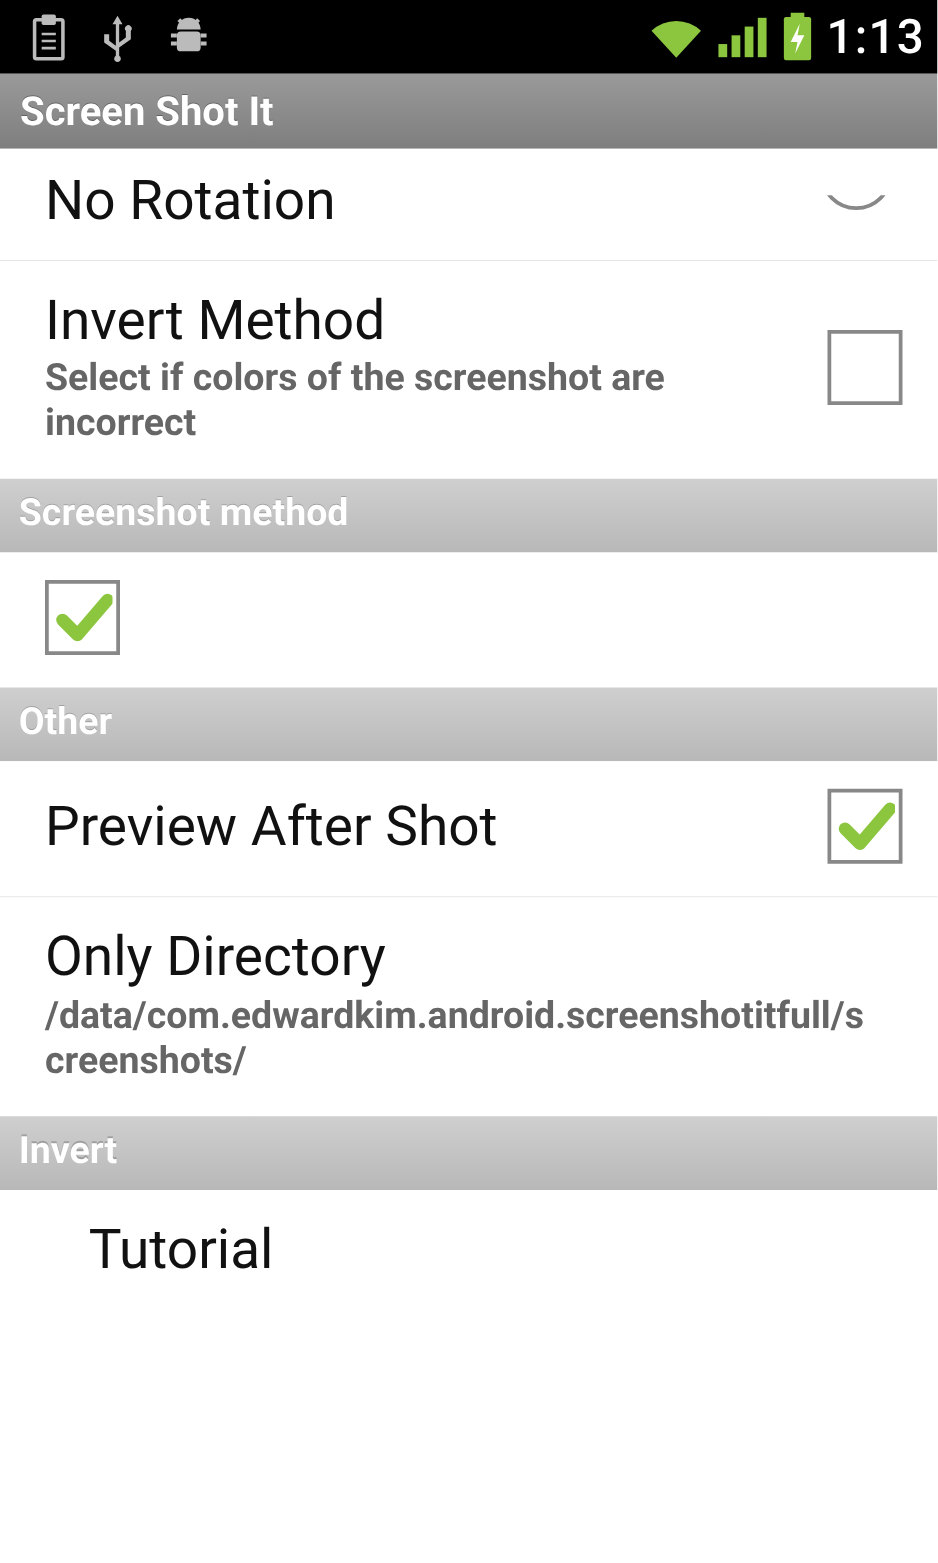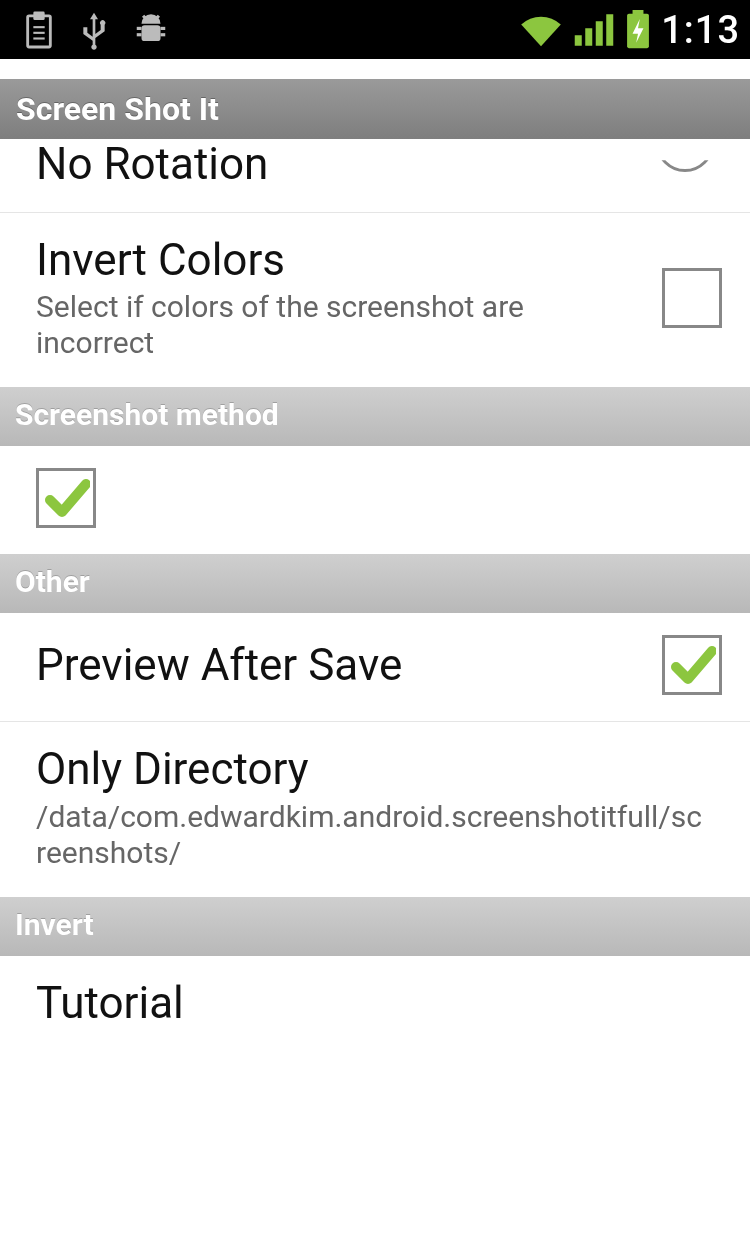--- a/index.html
+++ b/index.html
@@ -23,45 +23,44 @@
   .title-bar {
     height: 60px;
     background: linear-gradient(to bottom, #9a9a9a 0%, #7e7e7e 100%);
     color: #fff;
     font-size: 32px;
     font-weight: bold;
     display: flex;
     align-items: center;
     padding: 0 16px;
     text-shadow: 0 -1px 0 rgba(0,0,0,0.3);
-    margin-top: 20px;
   }
 
   
   .section-header {
     background: linear-gradient(to bottom, #cfcfcf 0%, #b8b8b8 100%);
     color: #fff;
     font-size: 30px;
     font-weight: bold;
     padding: 10px 16px 14px 15px;
     text-shadow: 0 -1px 0 rgba(0,0,0,0.2);
   }
 
   
   .setting-item {
     display: flex;
     align-items: center;
     padding: 22px 28px 26px 36px;
     border-bottom: 1px solid #e5e5e5;
     background: #fff;
   }
-  .setting-item.partial-top { padding-top: 0; padding-bottom: 22px; }
+  .setting-item.partial-top { padding-top: 16px; padding-bottom: 22px; }
   .setting-text { flex: 1; padding-right: 20px; }
   .setting-title { font-size: 44px; color: #111; line-height: 1.15; }
-  .setting-sub { font-size: 30px; color: #666; line-height: 1.2; margin-top: 4px; }
+  .setting-sub { font-size: 30px; color: #666; line-height: 1.2; margin-top: 4px; font-weight: bold; }
 
   .checkbox {
     width: 60px; height: 60px;
     border: 3px solid #888;
     display: flex; align-items: center; justify-content: center;
     flex-shrink: 0;
   }
 
   
   .partial-radio {
@@ -144,55 +143,55 @@
 
 <div class="setting-item partial-top">
   <div class="setting-text">
     <div class="setting-title">No Rotation</div>
   </div>
   <div class="partial-radio"></div>
 </div>
 
 <div class="setting-item" style="border-bottom:none;">
   <div class="setting-text">
-    <div class="setting-title">Invert Colors</div>
+    <div class="setting-title">Invert Method</div>
     <div class="setting-sub">Select if colors of the screenshot are incorrect</div>
   </div>
   <div class="checkbox"></div>
 </div>
 
 <div class="section-header">Screenshot method</div>
 
 <div class="setting-item" style="border-bottom:none;">
   <div class="checkbox">
     <svg width="48" height="48" viewBox="0 0 24 24">
         <path d="M4 13 L10 19 L22 5" fill="none" stroke="#8cc63f" stroke-width="5" stroke-linecap="round" stroke-linejoin="round"></path>
       </svg>
   </div>
 </div>
 
 <div class="section-header">Other</div>
 
 <div class="setting-item">
   <div class="setting-text">
-    <div class="setting-title">Preview After Save</div>
+    <div class="setting-title">Preview After Shot</div>
   </div>
   <div class="checkbox">
     <svg width="48" height="48" viewBox="0 0 24 24">
         <path d="M4 13 L10 19 L22 5" fill="none" stroke="#8cc63f" stroke-width="5" stroke-linecap="round" stroke-linejoin="round"></path>
       </svg>
   </div>
 </div>
 
 <div class="setting-item" style="border-bottom:none;">
   <div class="setting-text">
     <div class="setting-title">Only Directory</div>
     <div class="setting-sub" style="word-break:break-all;">/data/com.edwardkim.android.screenshotitfull/screenshots/</div>
   </div>
 </div>
 
 <div class="section-header">Invert</div>
 
-<div class="setting-item" style="border-bottom:none;">
+<div class="setting-item" style="border-bottom:none;margin-left:35px;">
   <div class="setting-text">
     <div class="setting-title">Tutorial</div>
   </div>
 </div>
 
 </body></html>

